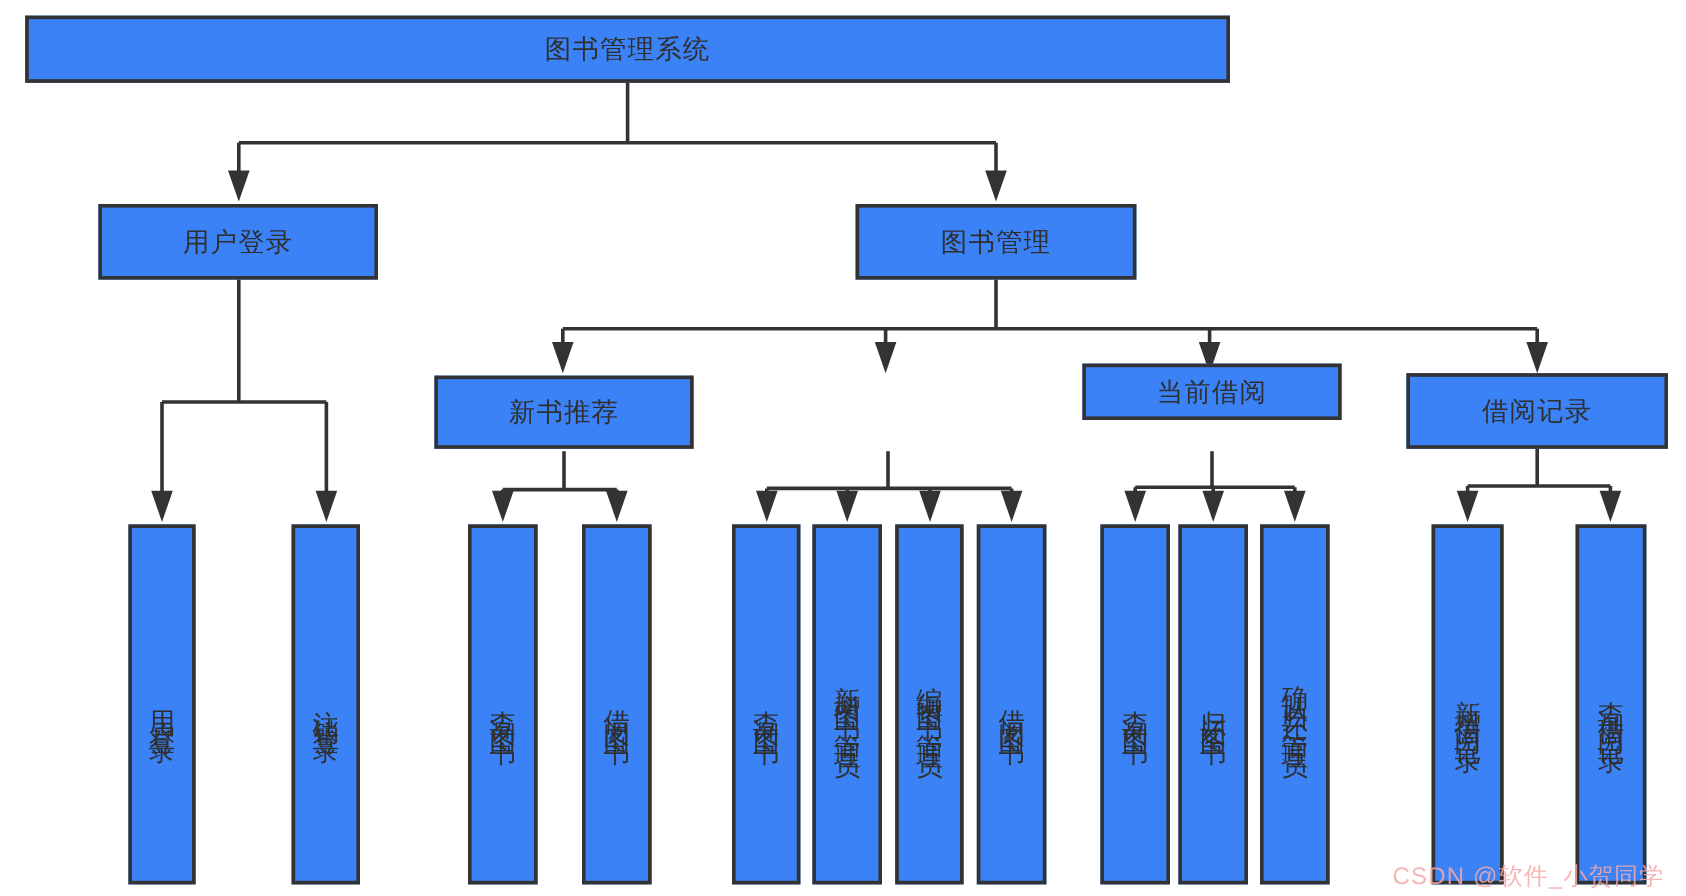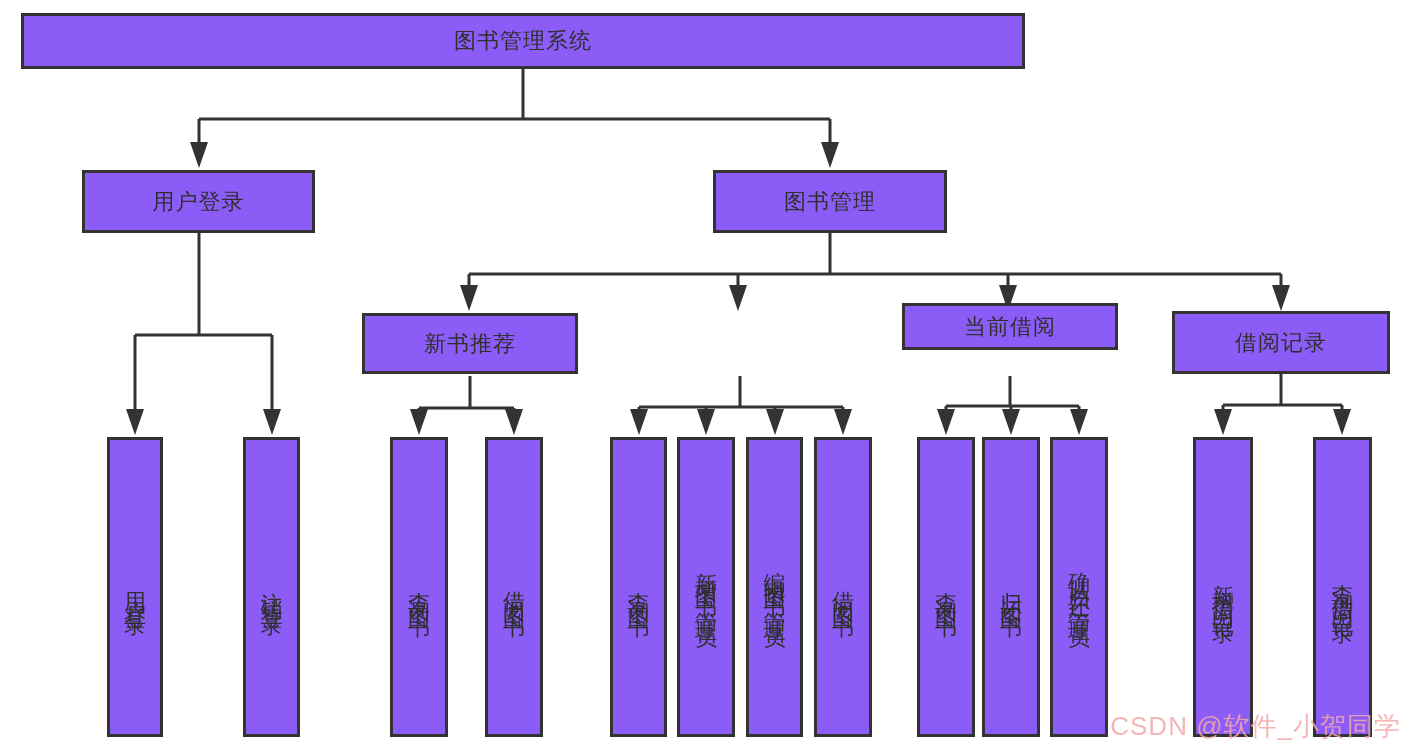--- a/index.html
+++ b/index.html
@@ -18,41 +18,41 @@
   .connectors {
     position: absolute;
     left: 0;
     top: 0;
     z-index: 0;
   }
   .node {
     position: absolute;
     box-sizing: border-box;
     border: 3px solid #333333;
-    background: #8b5cf6;
+    background: #3b82f6;
     color: #2f2f2f;
     display: flex;
     align-items: center;
     justify-content: center;
     font-size: 22px;
     letter-spacing: 1px;
     z-index: 1;
     text-align: left;
   }
   .node-v {
     writing-mode: vertical-rl;
     letter-spacing: 8px;
     line-height: 1;
     padding-top: 6px;
   }
   .watermark {
     position: absolute;
-    right: 4px;
+    right: 18px;
     bottom: 3px;
-    font-size: 26px;
+    font-size: 20px;
     letter-spacing: 1px;
     color: rgba(244, 168, 168, 0.85);
     z-index: 5;
     white-space: nowrap;
   }
 </style>
 </head>
 <body>
 
 <div class="canvas">

